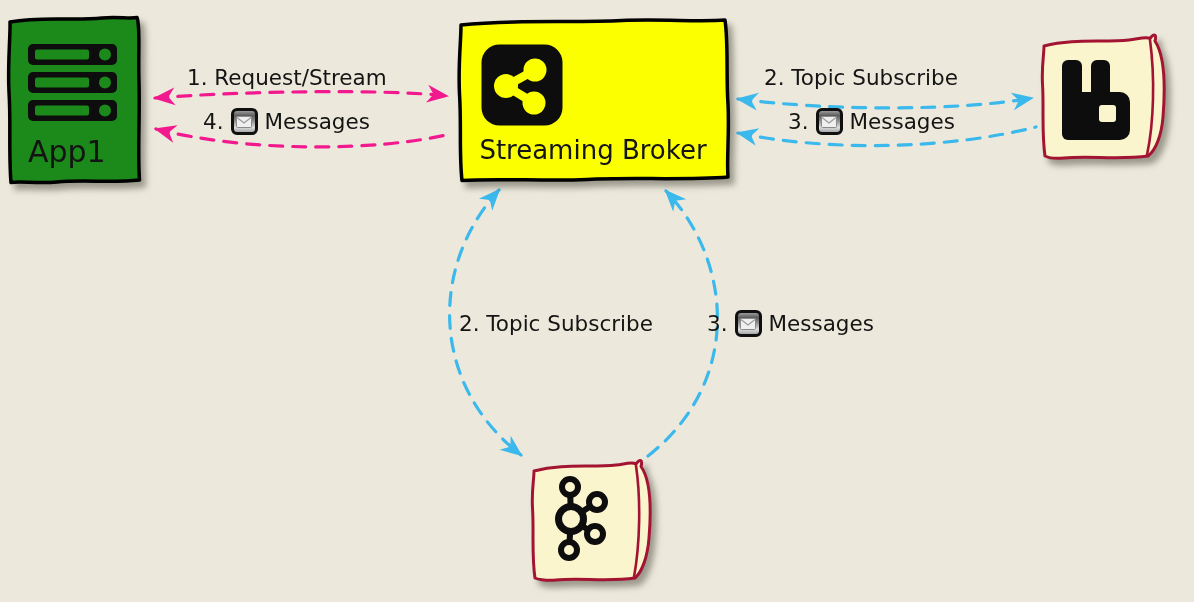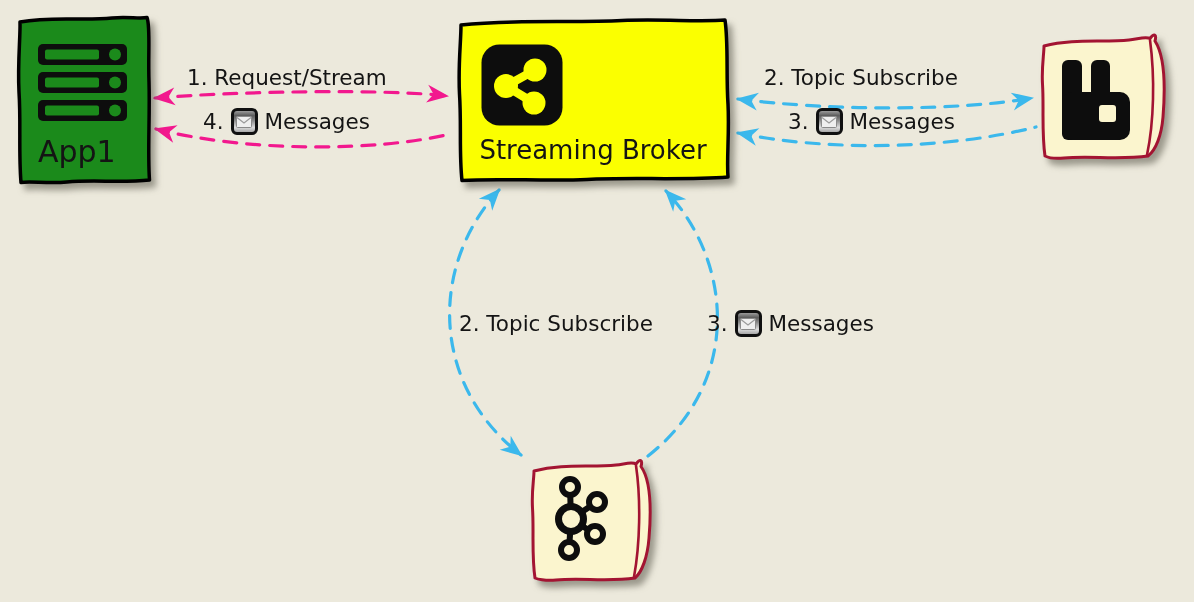--- a/index.html
+++ b/index.html
@@ -48,21 +48,21 @@
       </marker>
     </defs>
     <path class="dash pink" d="M155,98 C 240,91 390,89 447,96" marker-start="url(#ah-pink)" marker-end="url(#ah-pink)"></path>
     <path class="dash pink" d="M156,129 C 250,153 380,151 450,134" marker-start="url(#ah-pink)"></path>
     <path class="dash cyan" d="M738,99 C 830,111 960,111 1032,98" marker-start="url(#ah-cyan)" marker-end="url(#ah-cyan)"></path>
     <path class="dash cyan" d="M738,133 C 830,152 950,149 1036,127" marker-start="url(#ah-cyan)"></path>
     <path class="dash cyan" d="M499,190 C 428,268 432,386 521,455" marker-start="url(#ah-cyan)" marker-end="url(#ah-cyan)"></path>
     <path class="dash cyan" d="M648,456 C 742,382 733,262 666,191" marker-end="url(#ah-cyan)"></path>
   </svg>
 
-  <div class="node" style="left:12px;top:12px;width:142px;height:176px;">
+  <div class="node" style="left:2px;top:12px;width:142px;height:176px;">
     <svg class="shape" width="142" height="176" viewBox="0 0 142 176">
       <path d="M8,10 C 40,4 70,9 100,6 C 115,4.5 128,7 135,5.5 C 138.5,14 136,40 137,70 C 138,105 135.5,140 137.5,168 C 110,171 80,167.5 55,170 C 35,172 18,168.5 9,170.5 C 6.5,140 9,110 7,80 C 5.5,50 8.5,25 8,10 Z" style="fill:var(--app-fill,#1B8A1B);stroke:var(--outline,#000);stroke-width:3.5;stroke-linejoin:round;"></path>
     </svg>
     <svg class="icon" style="left:25px;top:32px;" width="92" height="78" viewBox="0 0 92 78">
       <g style="fill:#0D0D0D;">
         <rect x="1" y="0" width="89" height="21" rx="5"></rect>
         <rect x="1" y="28" width="89" height="21" rx="5"></rect>
         <rect x="1" y="56" width="89" height="21" rx="5"></rect>
       </g>
       <g style="fill:var(--app-fill,#1B8A1B);">

